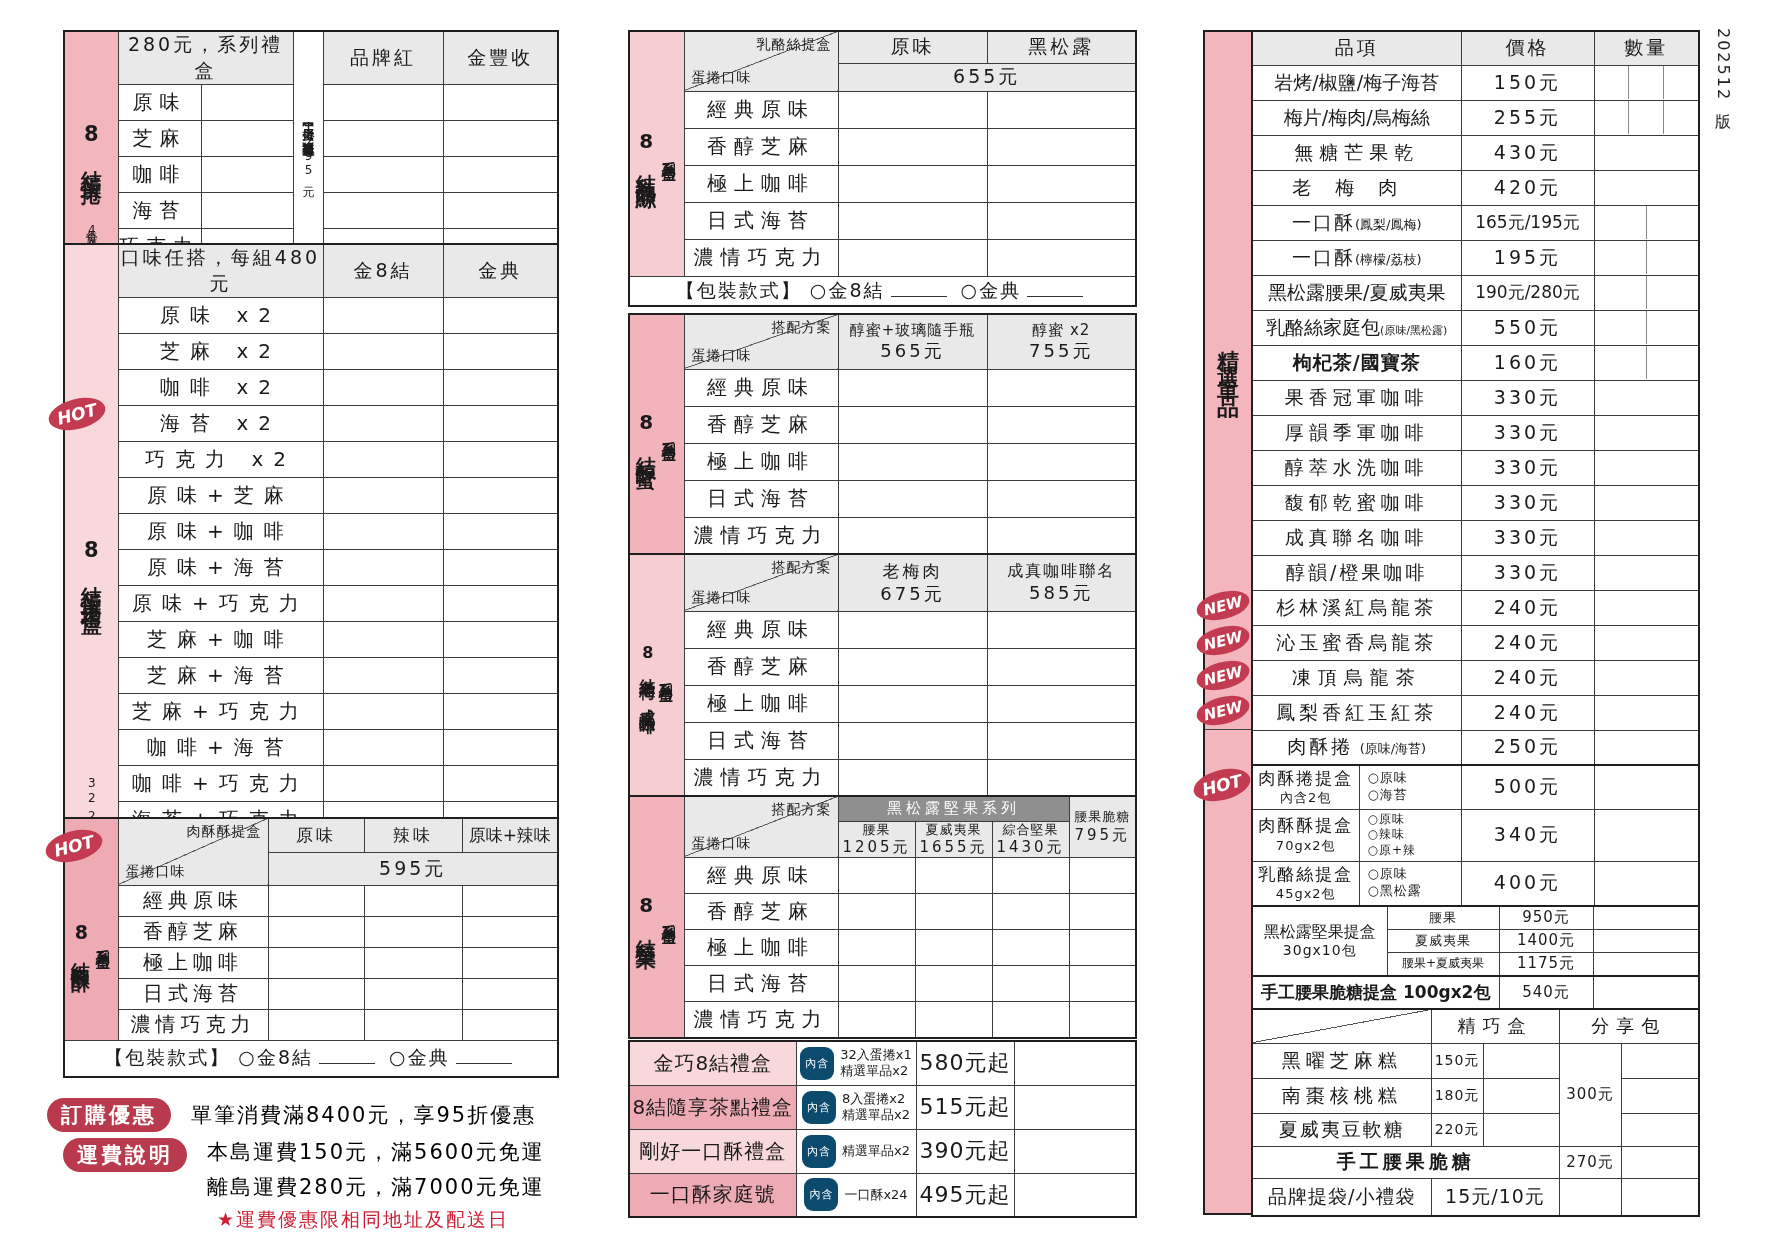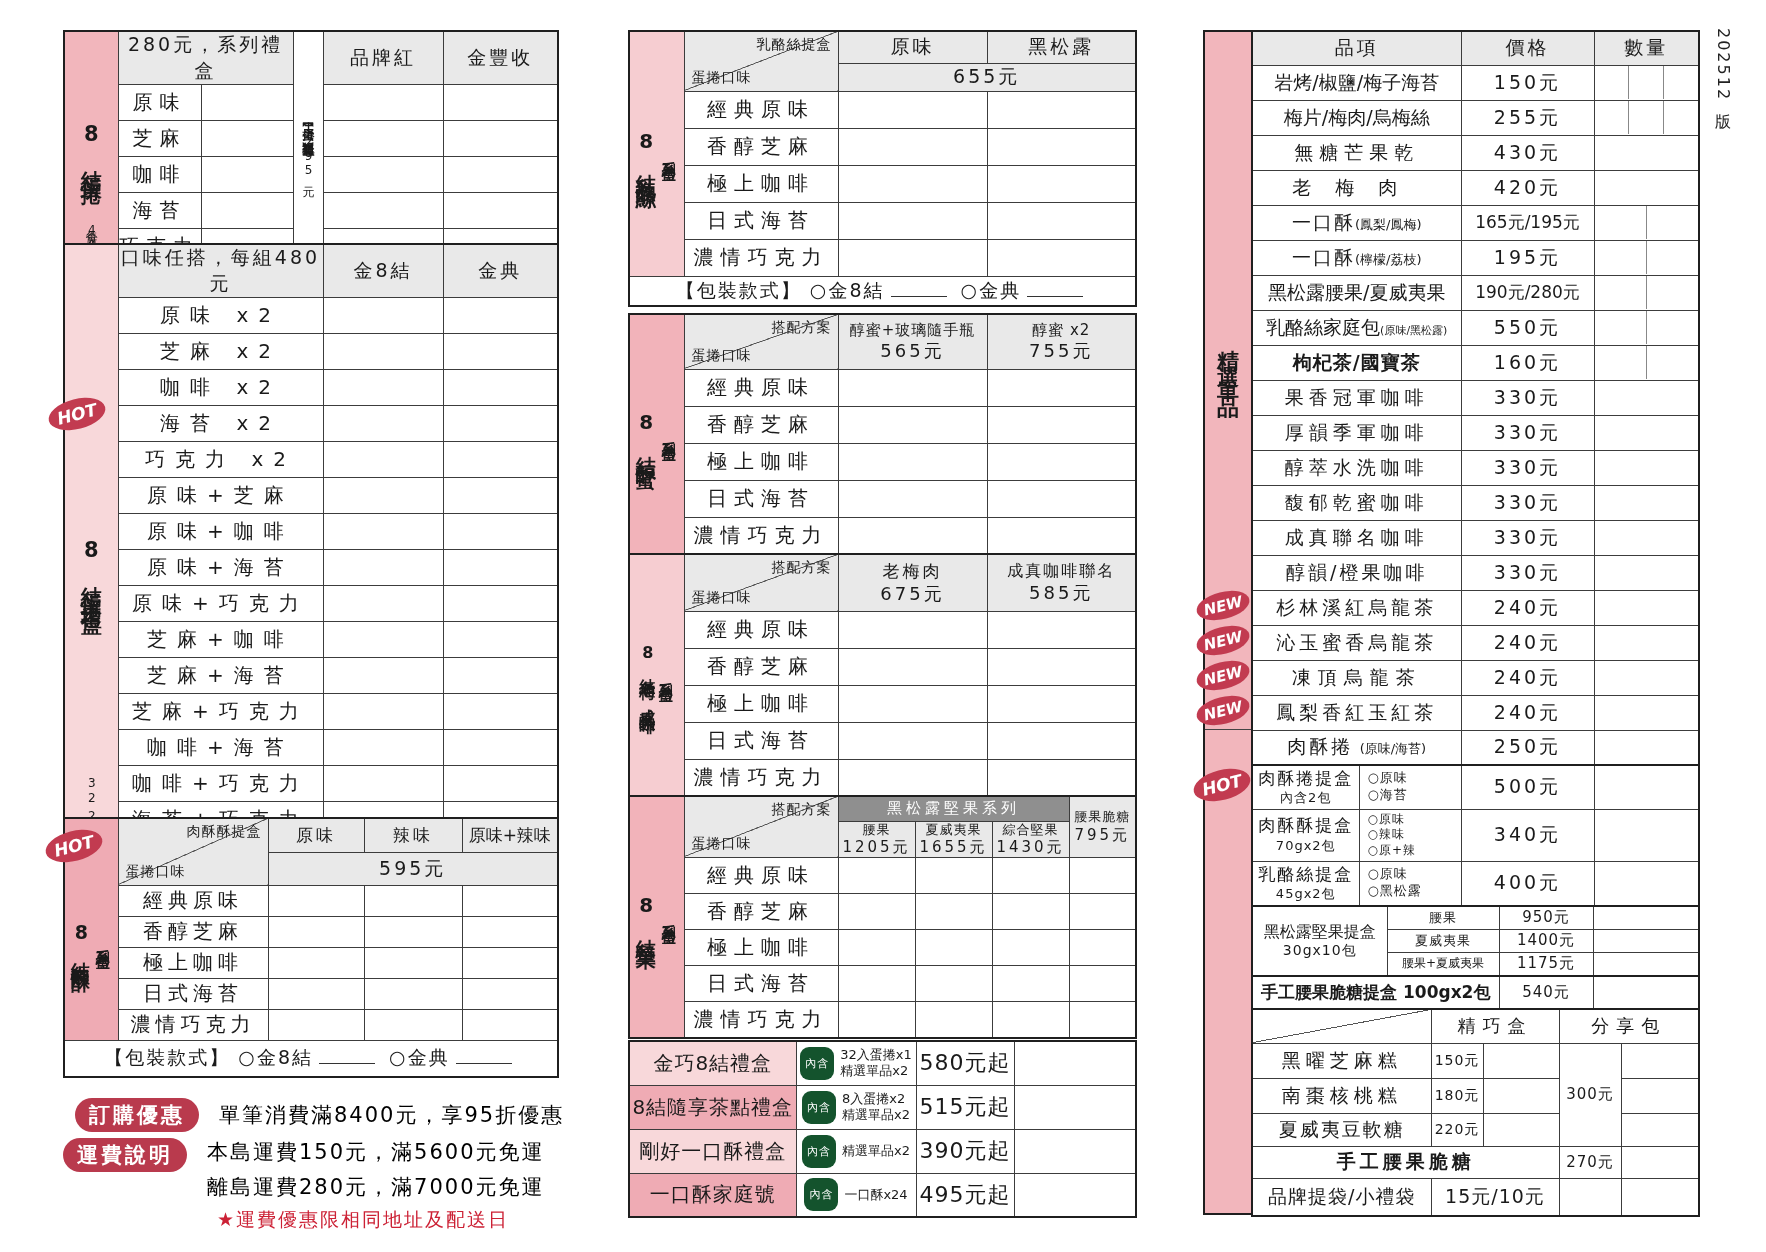--- a/index.html
+++ b/index.html
@@ -32,21 +32,21 @@
   .diagw{position:relative;background-color:#fff;
         background-image:linear-gradient(to bottom right,transparent calc(50% - 1px),#555 calc(50% - 1px),#555 50%,transparent 50%);}
   .dt{position:absolute;top:4px;right:6px;font-size:14px;letter-spacing:1px;}
   .db{position:absolute;bottom:4px;left:7px;font-size:14px;letter-spacing:1px;}
   .badge{position:absolute;background:#c23b50;color:#fff;font-weight:bold;font-style:italic;
          display:flex;align-items:center;justify-content:center;border-radius:50%;
          transform:rotate(-14deg);font-size:17px;z-index:6;width:58px;height:30px;}
   .badge.sm{width:54px;height:27px;font-size:15px;}
   .pill{background:#b93a4d;color:#fff;font-weight:bold;border-radius:18px;font-size:21px;
         letter-spacing:3px;padding:3px 14px;display:inline-block;}
-  .tagpill{background:#14532d;color:#fff;border-radius:9px;font-size:11px;
+  .tagpill{background:#0c4a6e;color:#fff;border-radius:9px;font-size:11px;
            padding:9px 5px;letter-spacing:1px;display:inline-block;}
   .footerc{font-size:19px;letter-spacing:2px;}
   .blank{display:inline-block;width:56px;border-bottom:1.5px solid #333;height:15px;
          margin:0 6px;vertical-align:baseline;}
   .gname{font-size:20px;letter-spacing:1px;}
   .gwrap{display:flex;align-items:center;justify-content:center;gap:6px;}
   .glines{font-size:13px;text-align:left;line-height:1.25;}
   .gprice{font-size:22px;letter-spacing:1px;}
   .rname{font-size:19px;letter-spacing:2px;}
   .note{font-size:13px;letter-spacing:0;}
@@ -288,21 +288,21 @@
       <td colspan="5" class="footerc">
         <span>【包裝款式】</span>
         <span>○金8結</span><span class="blank"></span>
         <span>○金典</span><span class="blank"></span>
       </td>
     </tr>
   </tbody>
     </table>
 </div>
 
-<div class="sec" style="left:75px;top:1098px;display:flex;align-items:center;gap:20px;">
+<div class="sec" style="left:47px;top:1098px;display:flex;align-items:center;gap:20px;">
   <span class="pill">訂購優惠</span>
   <span class="promo-line">單筆消費滿8400元，享95折優惠</span>
 </div>
 <div class="sec" style="left:63px;top:1138px;display:flex;gap:20px;">
   <span class="pill" style="align-self:flex-start;">運費說明</span>
   <div>
     <div class="promo-line">本島運費150元，滿5600元免運</div>
     <div class="promo-line" style="margin-top:7px;">離島運費280元，滿7000元免運</div>
     <div class="rednote" style="margin-top:6px;margin-left:10px;">★運費優惠限相同地址及配送日</div>
   </div>

